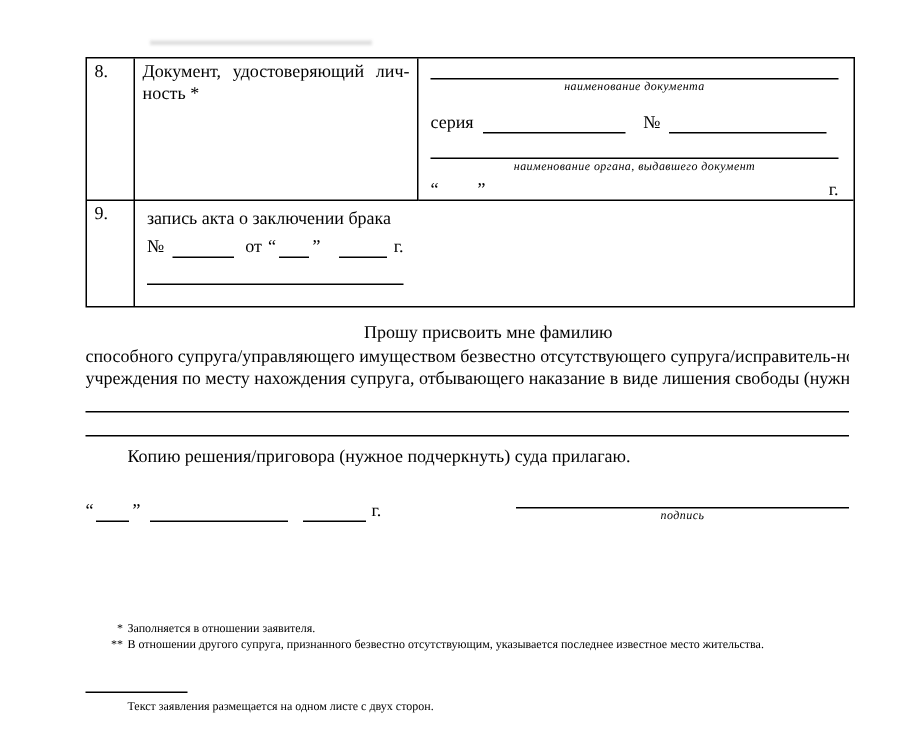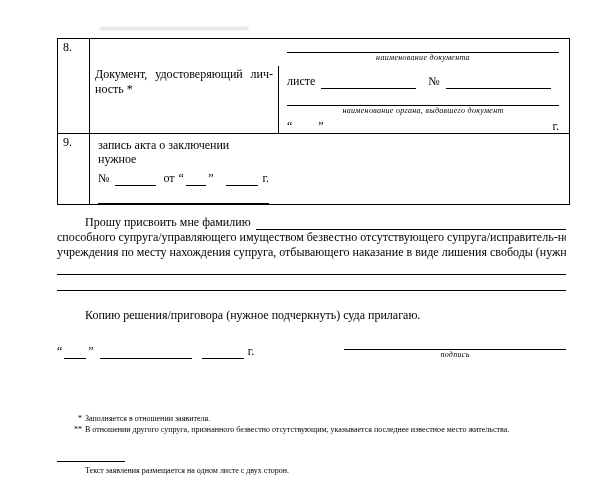--- a/index.html
+++ b/index.html
@@ -16,21 +16,21 @@
   
   .dtable {
     position:absolute; left:57px; top:38px; width:513px; height:167px;
     border:1px solid #000; box-sizing:border-box;
     display:grid; grid-template-columns:32px 189px 1fr; grid-template-rows:95px 1fr;
   }
   .tcell { box-sizing:border-box; overflow:hidden; }
   .b-r { border-right:1px solid #000; }
   .b-b { border-bottom:1px solid #000; }
   .cell-num { padding:1px 0 0 5px; }
-  .cell-label { padding:1px 5px 0 5px; text-align:justify; line-height:15px;margin-top:27px; }
+  .cell-label { padding:1px 5px 0 5px; text-align:justify; line-height:15px; }
   .cell-fill { padding:0 10px 16px 8px; }
   
   .uline { border-bottom:1px solid #000; }
   .full { width:100%; }
   .frow { display:flex; align-items:flex-end; }
   .frow .uline { height:12px; }
   .caption {
     font-style:italic; font-size:8px; line-height:9px; text-align:center;
     letter-spacing:.3px; white-space:nowrap;
   }
@@ -38,33 +38,33 @@
   .f8-topline { height:13px; }
   .f8-seriya { margin-top:7px; height:20px; }
   .f8-orgline { margin-top:3px; height:13px; }
   .f8-date { margin-top:2px; height:17px; }
   
   .f9-head { margin-top:4px; line-height:14px; }
   .f9-act { margin-top:2px; height:18px; }
   .f9-zagsline { margin-top:1px; height:16px; }
   
   .bodyblock { position:absolute; left:57px; top:214px; width:509px; }
-  .req-row { display:flex; align-items:flex-end; height:16px; }
+  .req-row { display:flex; align-items:center; height:16px;flex-direction:column; }
   .req-row > span { padding-left:28px; white-space:nowrap; }
   .req-row .uline { flex:1; height:13px; margin-left:5px; }
   .para-line {
     line-height:15px; text-align:justify; text-align-last:justify;
     white-space:nowrap; overflow:hidden;
   }
   .para-last { display:flex; align-items:flex-end; height:15px; }
   .para-last > span { white-space:nowrap; }
   .para-last .uline { flex:1; height:12px; margin-left:28px; }
   .blank1 { height:14px; }
   .blank2 { height:15px; }
-  .copy-line { margin-top:17px; line-height:15px; }
+  .copy-line { margin-top:6px; line-height:15px; }
   .copy-line > span { padding-left:28px; }
   
   .datesig { display:flex; align-items:flex-end; margin-top:14px; }
   .dgroup { display:flex; align-items:flex-end; }
   .dgroup .uline { height:12px; }
   .d-day { width:22px; margin:0 2px; }
   .d-month { width:92px; margin:0 2px 0 6px; }
   .d-year { width:42px; margin:0 4px 0 8px; }
   .spacer { flex:1; }
   .siggroup { width:222px; }
@@ -86,40 +86,40 @@
   <div class="artifact"></div>
 
   <div class="dtable">
 
     <div class="tcell b-r b-b cell-num">8.</div>
     <div class="tcell b-r b-b cell-label">Документ, удостоверяющий лич-ность *</div>
     <div class="tcell b-b cell-fill">
       <div class="uline full f8-topline"></div>
       <div class="caption">наименование документа</div>
       <div class="frow f8-seriya">
-        <span class="nw">листе</span>
+        <span class="nw">серия</span>
         <div class="uline" style="width:95px; margin-left:6px;"></div>
         <span class="nw" style="margin-left:12px;">№</span>
         <div class="uline" style="flex:1; margin-left:6px; margin-right:8px;"></div>
       </div>
       <div class="uline full f8-orgline"></div>
       <div class="caption">наименование органа, выдавшего документ</div>
       <div class="frow f8-date">
         <span>“</span>
         <div class="uline" style="width:22px; margin:0 2px;"></div>
         <span>”</span>
         <div class="uline" style="flex:1; margin:0 6px;"></div>
         <div class="uline" style="width:45px; margin-right:4px;"></div>
         <span class="nw">г.</span>
       </div>
     </div>
 
     <div class="tcell b-r cell-num">9.</div>
     <div class="tcell cell-fill">
-      <div class="f9-head">запись акта о заключении нужное</div>
+      <div class="f9-head">запись акта о заключении брака</div>
       <div class="frow f9-act">
         <span>№</span>
         <div class="uline" style="width:55px; margin:0 8px 0 6px;"></div>
         <span>от</span>
         <span style="margin-left:4px;">“</span>
         <div class="uline" style="width:28px; margin:0 2px;"></div>
         <span>”</span>
         <div class="uline" style="flex:1; margin:0 6px;"></div>
         <div class="uline" style="width:45px; margin-right:4px;"></div>
         <span class="nw">г.</span>

